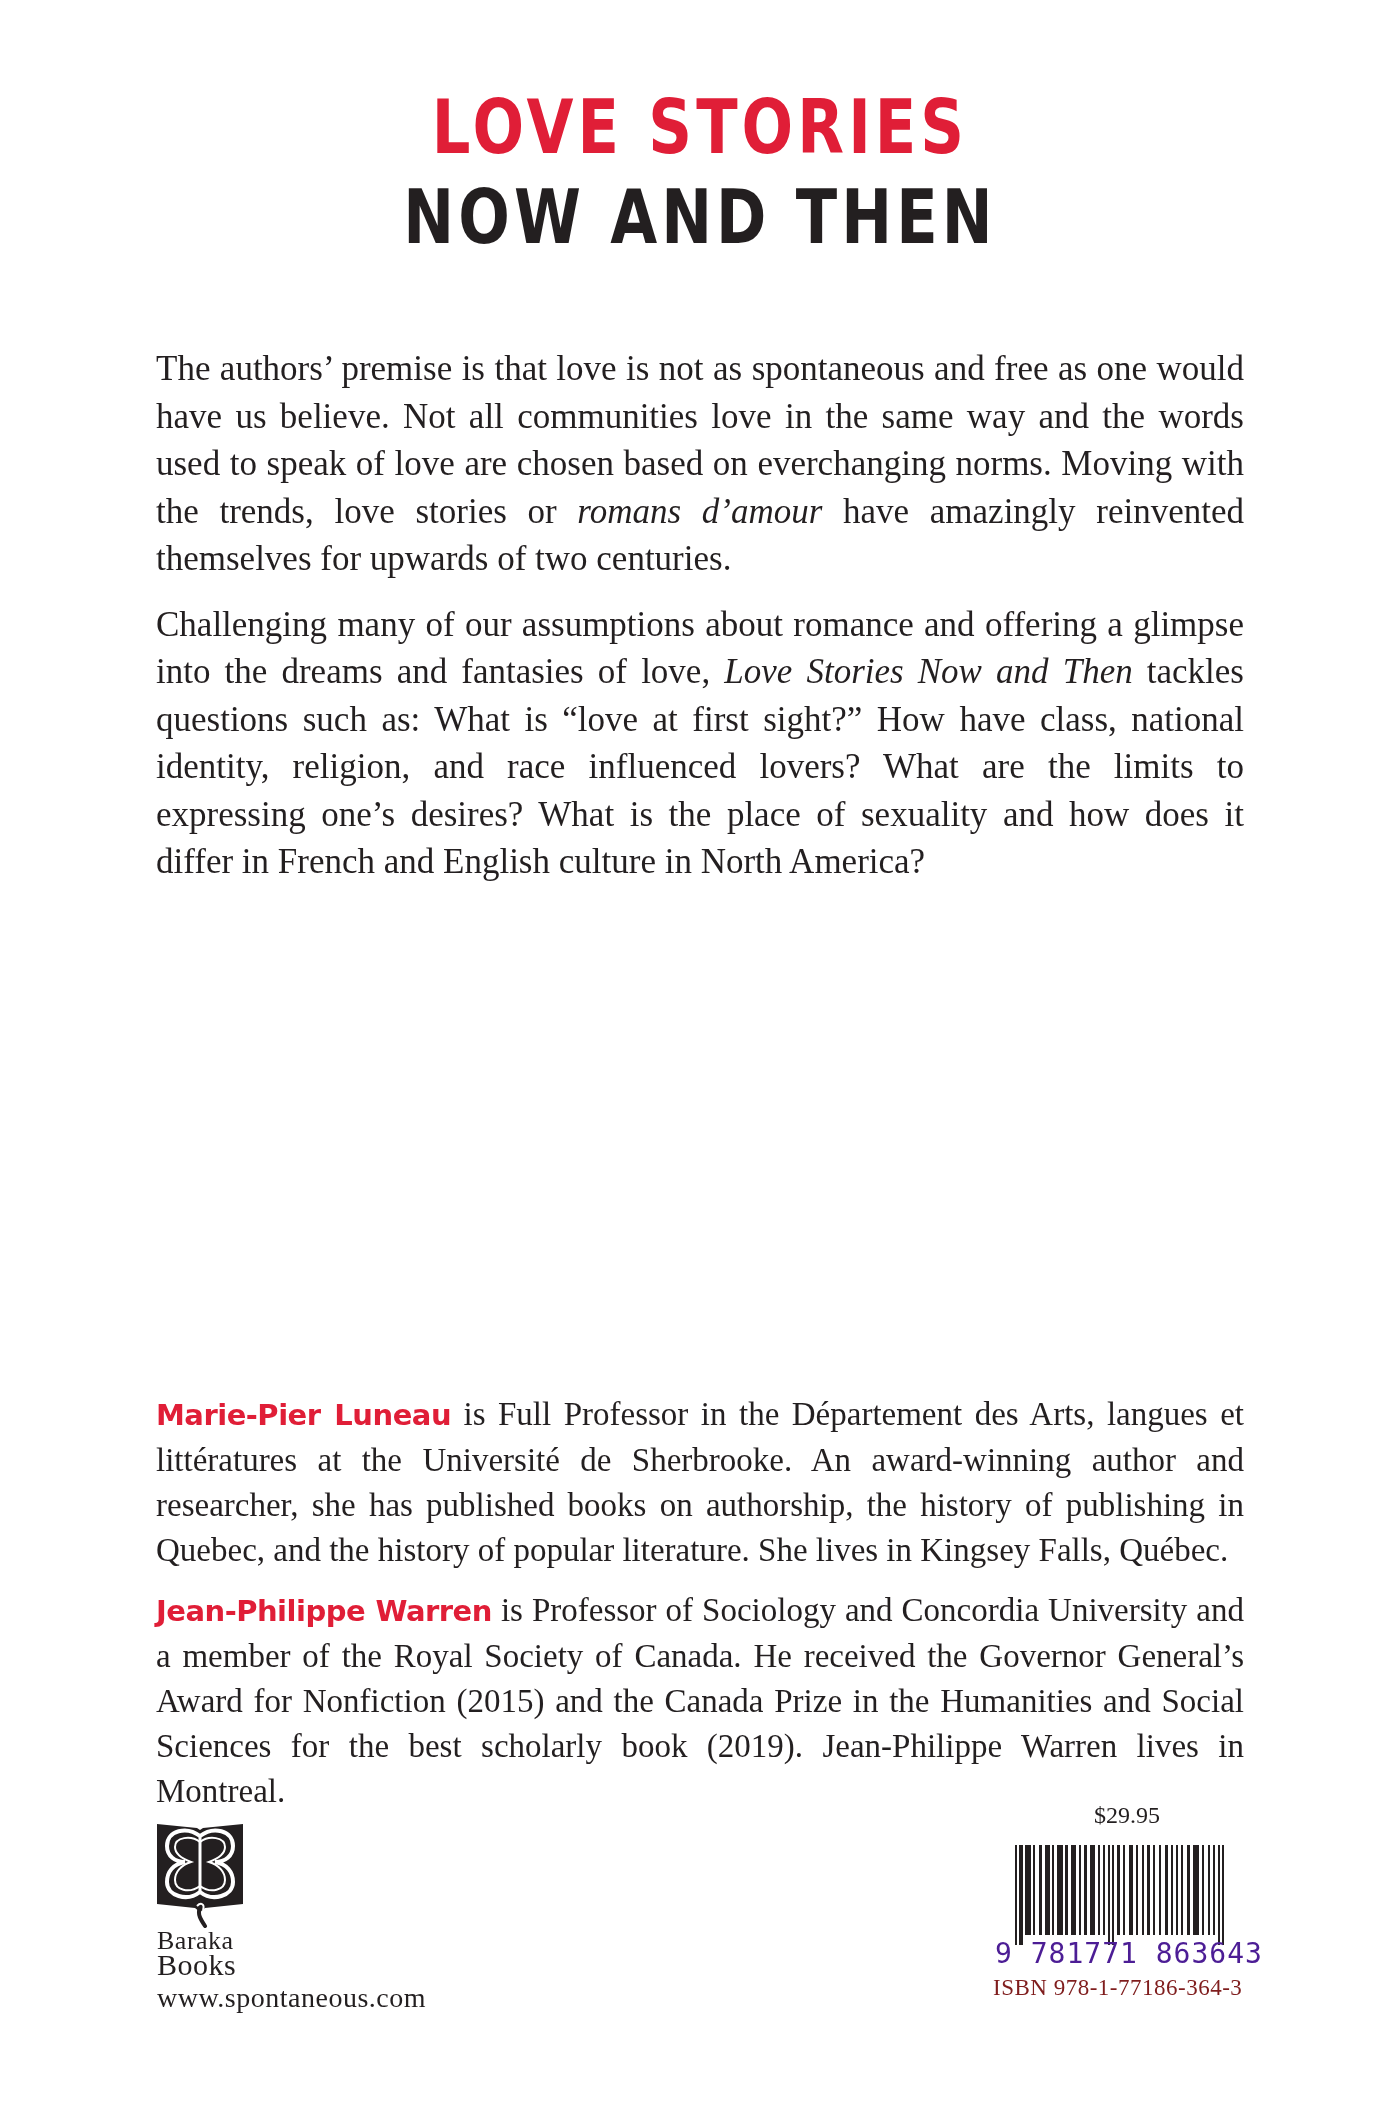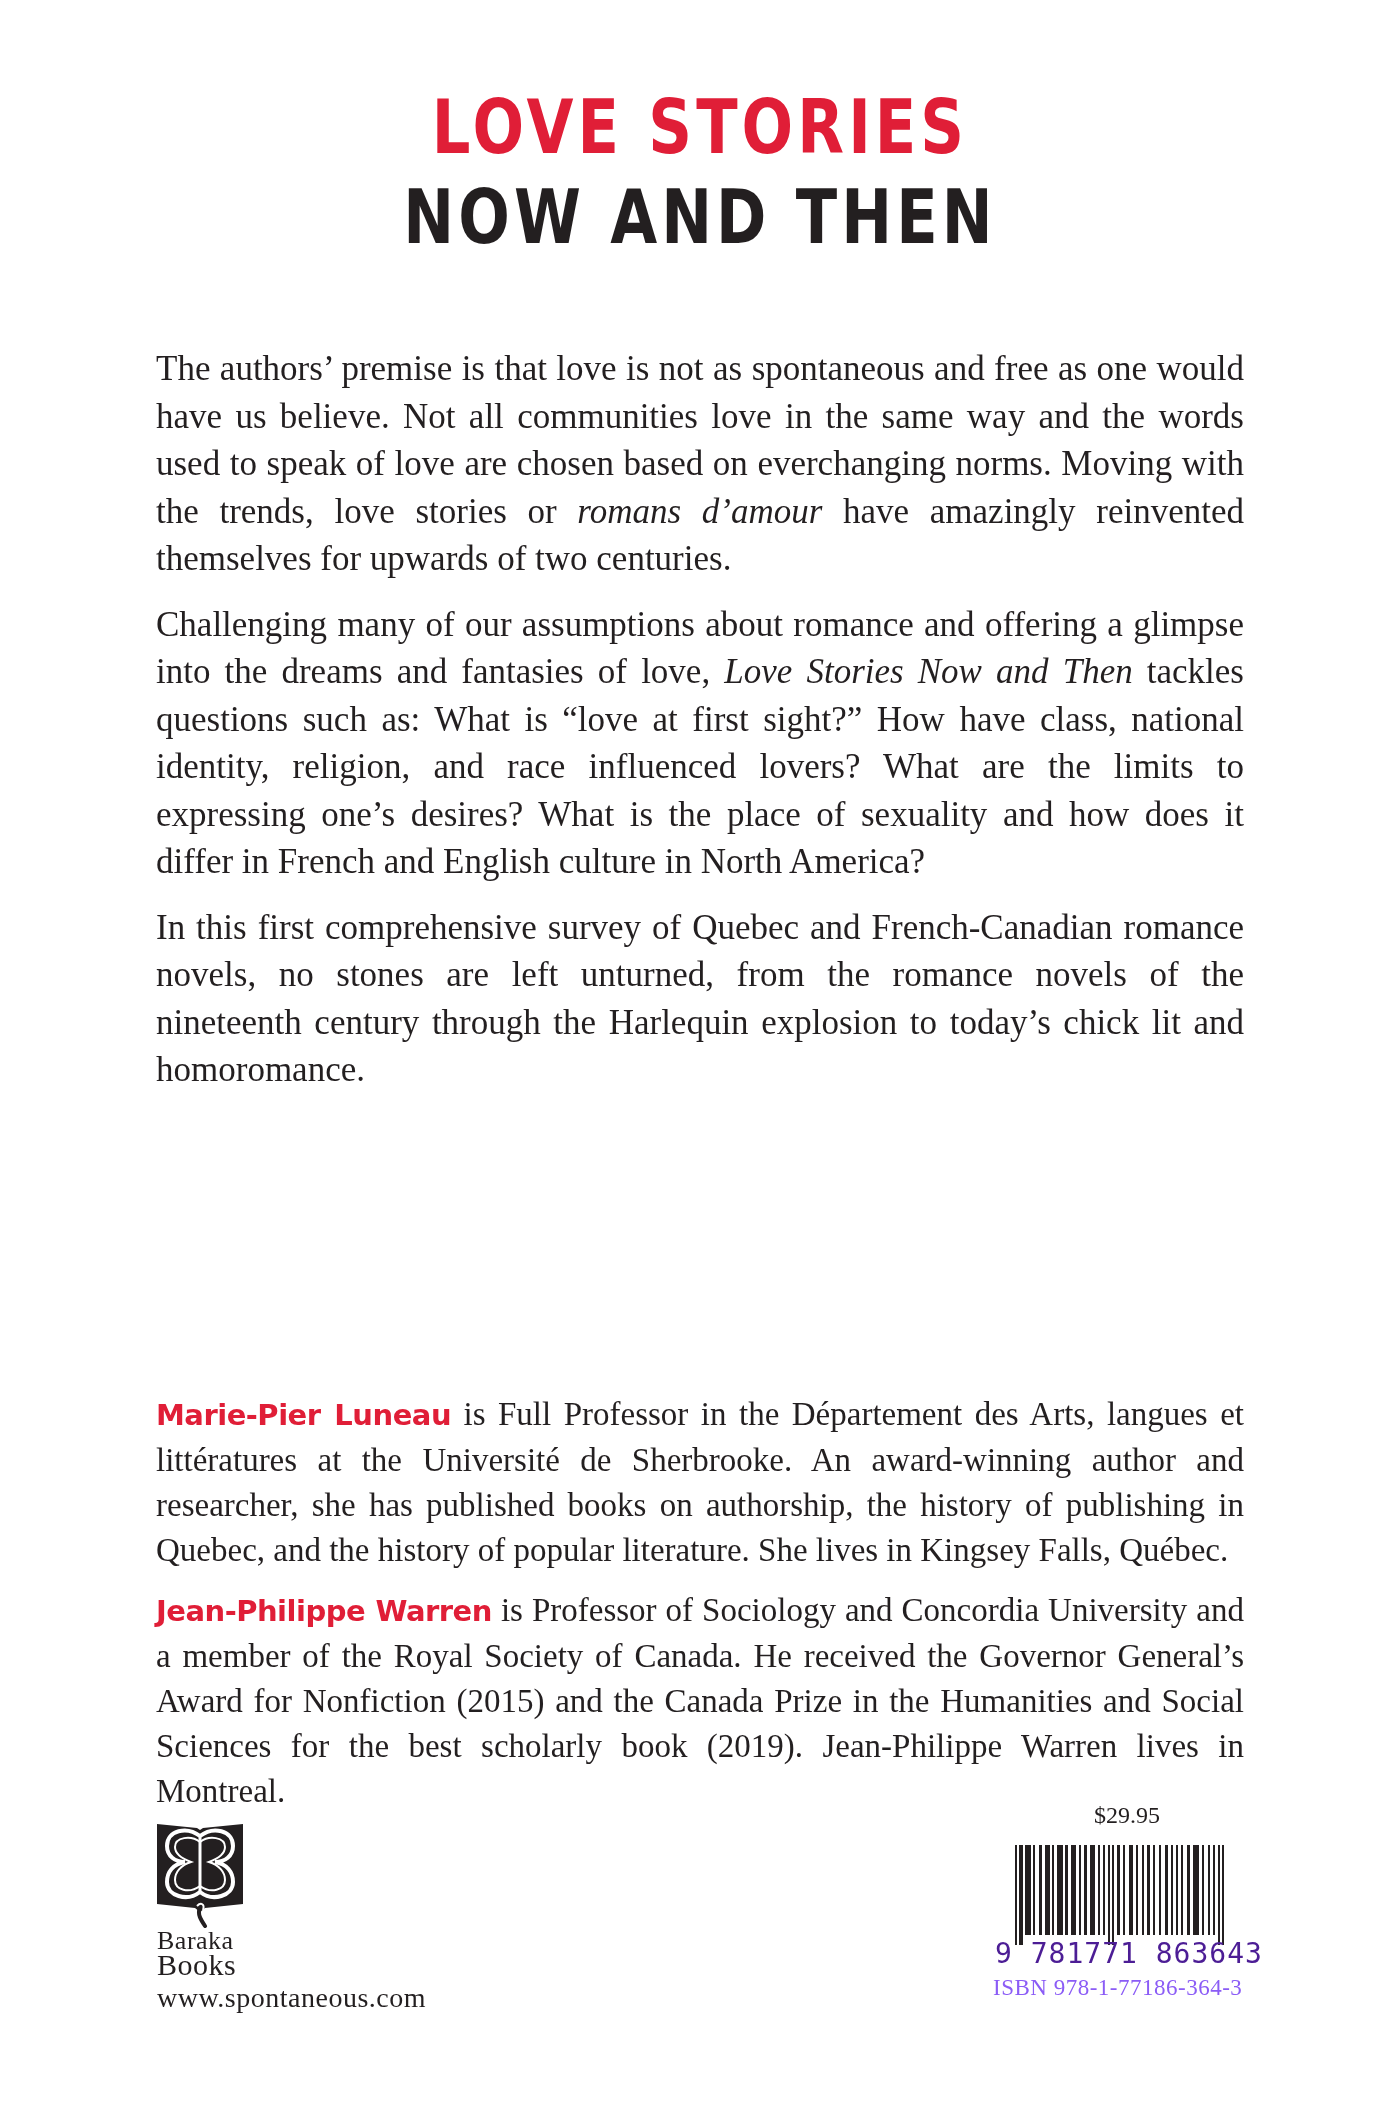--- a/index.html
+++ b/index.html
@@ -135,35 +135,34 @@
       color: #4c1d95;
       letter-spacing: 1px;
       white-space: nowrap;
     }
     .isbn {
       position: absolute;
       left: 993px;
       top: 1975px;
       font-family: "Liberation Serif", "DejaVu Serif", serif;
       font-size: 23px;
-      color: #8b5cf6;
+      color: #7f1d1d;
       letter-spacing: 0.5px;
       white-space: nowrap;
     }
   </style>
 </head>
 <body>
 
 <h1 class="title title-line-1">LOVE STORIES</h1>
 <h1 class="title title-line-2">NOW AND THEN</h1>
 
 <div class="body-text blurb">
   <p><span>The authors’ premise is that love is not as spontaneous and free as one would have us believe. Not all communities love in the same way and the words used to speak of love are chosen based on everchanging norms. Moving with the trends, love stories or </span><em>romans d’amour</em><span> have amazingly reinvented themselves for upwards of two centuries.</span></p>
   <p><span>Challenging many of our assumptions about romance and offering a glimpse into the dreams and fantasies of love, </span><em>Love Stories Now and Then</em><span> tackles questions such as: What is “love at first sight?” How have class, national identity, religion, and race influenced lovers? What are the limits to expressing one’s desires? What is the place of sexuality and how does it differ in French and English culture in North America?</span></p>
-  <p>In this first comprehensive survey of Quebec and French-Canadian romance novels, no stones are left unturned, from the romance novels of the nineteenth century through the Harlequin explosion to today’s chick lit and homoromance.</p>
 </div>
 
 <div class="body-text bios">
   <p><span class="author-name">Marie-Pier Luneau</span><span> is Full Professor in the Département des Arts, langues et littératures at the Université de Sherbrooke. An award-winning author and researcher, she has published books on authorship, the history of publishing in Quebec, and the history of popular literature. She lives in Kingsey Falls, Québec.</span></p>
   <p><span class="author-name">Jean-Philippe Warren</span><span> is Professor of Sociology and Concordia University and a member of the Royal Society of Canada. He received the Governor General’s Award for Nonfiction (2015) and the Canada Prize in the Humanities and Social Sciences for the best scholarly book (2019). Jean-Philippe Warren lives in Montreal.</span></p>
 </div>
 
 <div class="logo">
   <svg class="logo-mark" viewBox="0 0 86 106" xmlns="http://www.w3.org/2000/svg">
 

